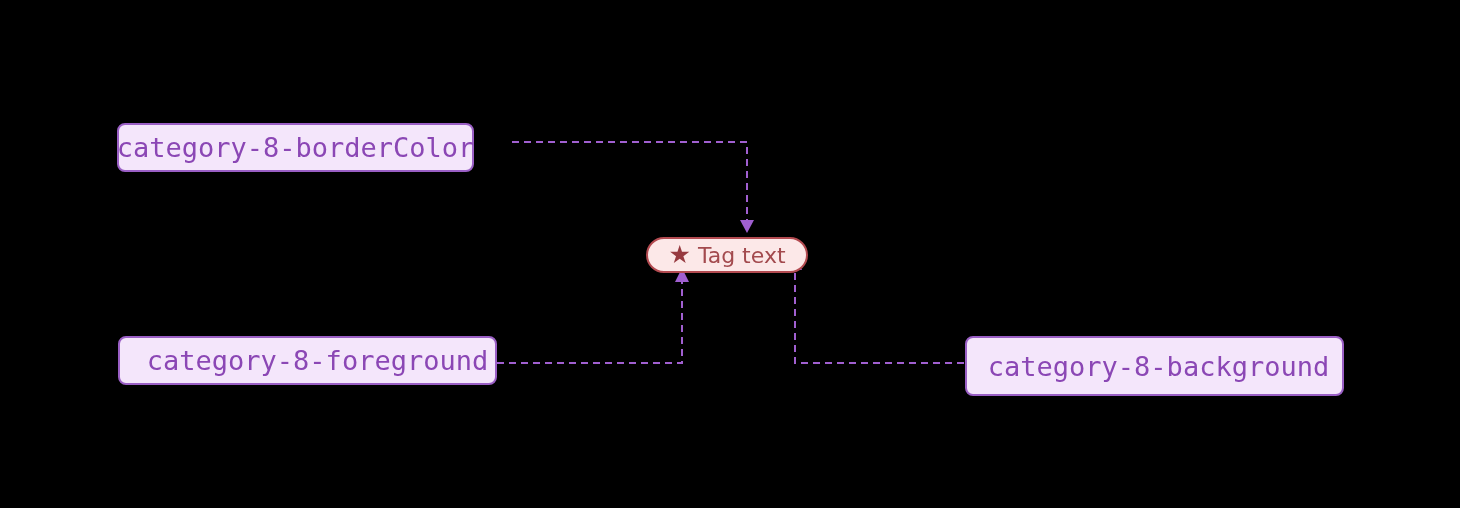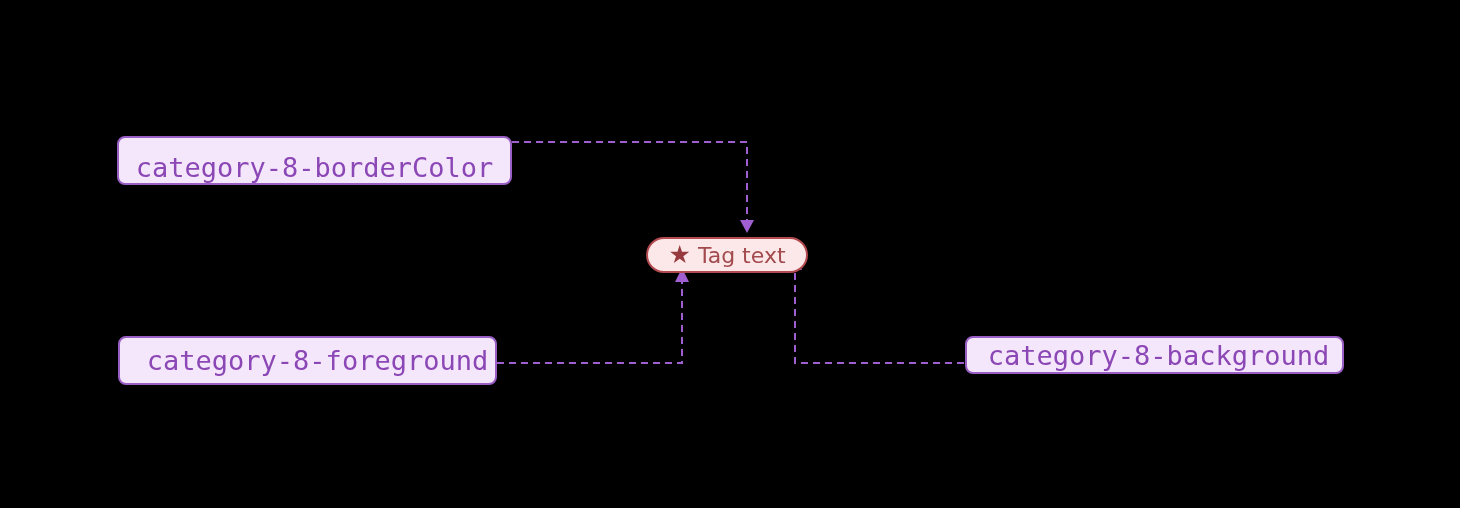--- a/index.html
+++ b/index.html
@@ -17,23 +17,23 @@
     border:2.5px solid #9a5fc5;
     border-radius:8px;
     color:#8b47b5;
     font-family:"DejaVu Sans Mono", monospace;
     font-size:27px;
     display:flex;
     align-items:center;
     justify-content:center;
     white-space:nowrap;
   }
-  .node-bordercolor{left:117px;top:136px;width:395px;height:49px;align-items:flex-end;}
+  .node-bordercolor{left:117px;top:123px;width:357px;height:49px;}
   .node-foreground{left:118px;top:336px;width:379px;height:49px;padding-left:20px;}
-  .node-background{left:965px;top:336px;width:379px;height:38px;padding-left:8px;}
+  .node-background{left:965px;top:336px;width:379px;height:60px;padding-left:8px;}
   .tag-pill{
     position:absolute;
     left:646px;top:237px;width:162px;height:36px;
     box-sizing:border-box;
     background:#fce8e8;
     border:2.5px solid #b34a50;
     border-radius:18px;
     color:#a34a4e;
     display:flex;
     align-items:center;

